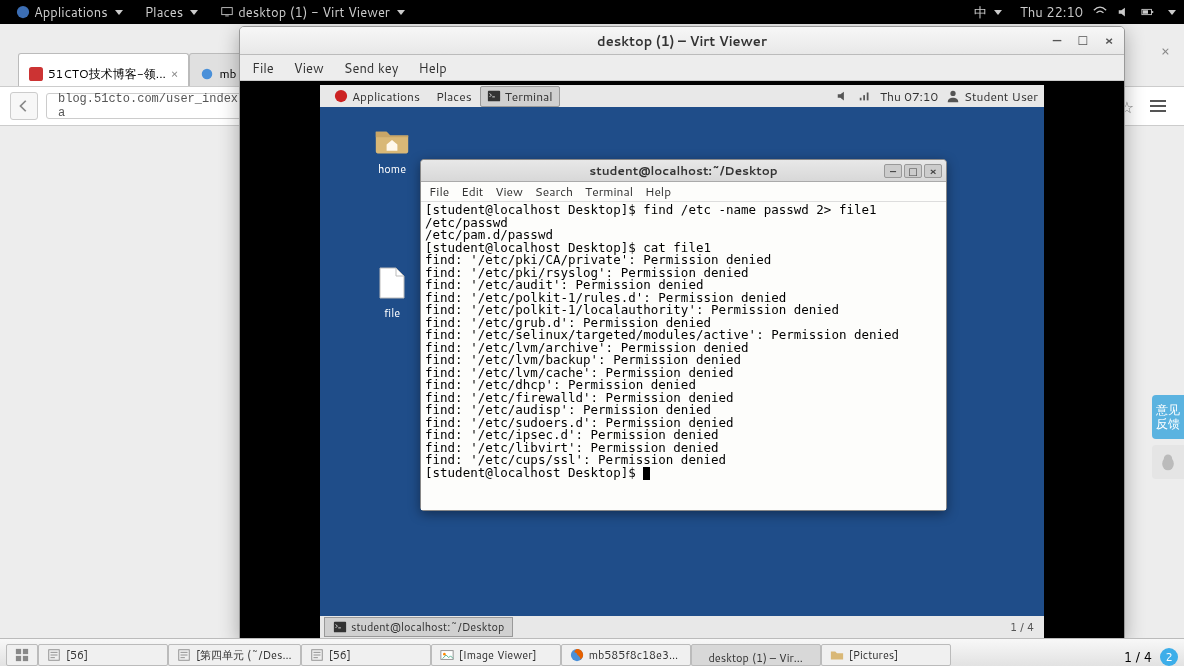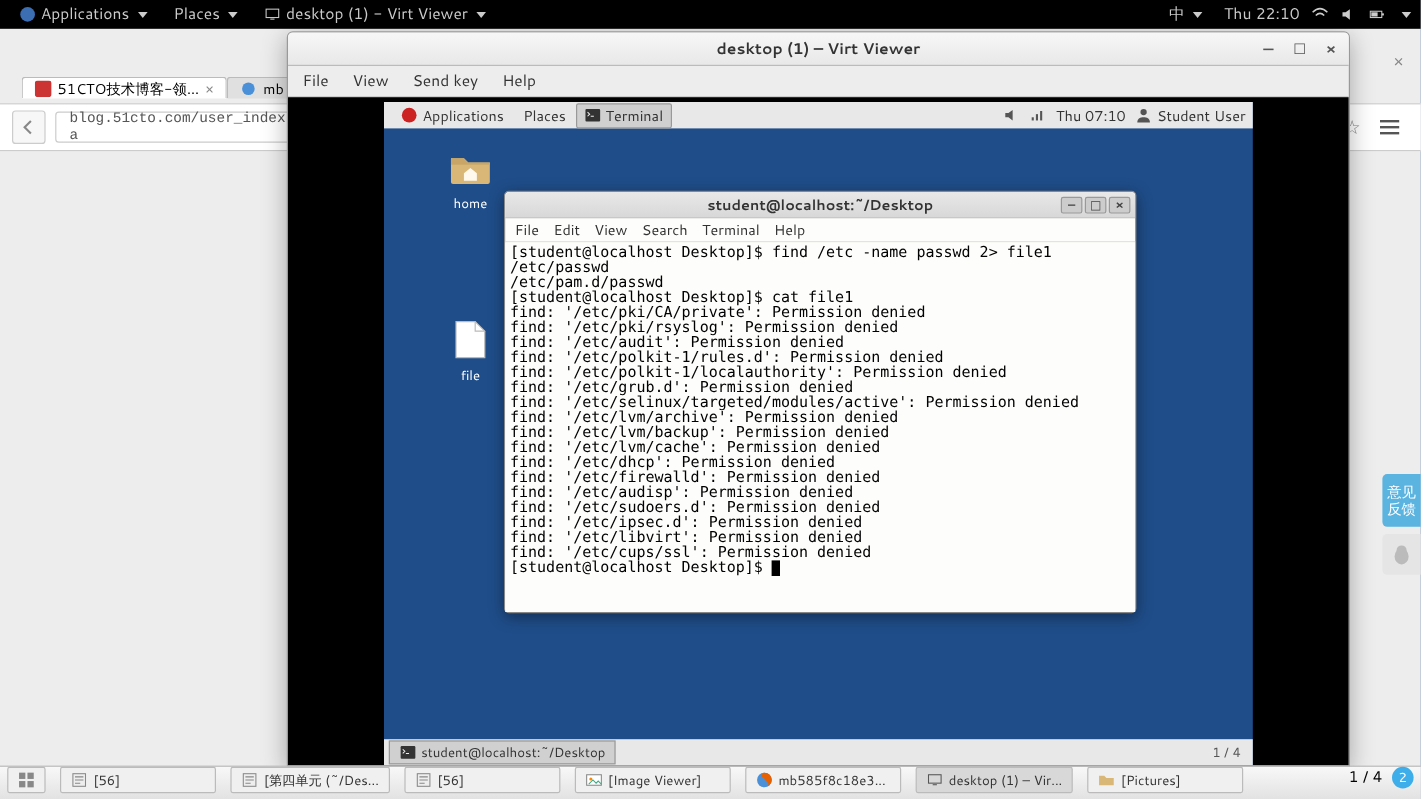--- a/index.html
+++ b/index.html
@@ -8,21 +8,21 @@
 
 .host-panel { position: absolute; top: 0; left: 0; right: 0; height: 24px; background: #000; color: #ccc; display: flex; align-items: center; padding: 0 8px; }
 .host-panel .left { display: flex; align-items: center; gap: 6px; }
 .host-panel .item { padding: 2px 8px; display: flex; align-items: center; gap: 4px; cursor: pointer; }
 .host-panel .item svg { fill: #ccc; }
 .host-panel .right { margin-left: auto; display: flex; align-items: center; gap: 10px; }
 .triangle { width: 0; height: 0; border-left: 4px solid transparent; border-right: 4px solid transparent; border-top: 5px solid #ccc; display: inline-block; margin-left: 3px; }
 
 
 .host-tabs { position: absolute; top: 60px; left: 0; right: 0; height: 26px; display: flex; align-items: center; padding-left: 18px; gap: 0; }
-.host-tab { height: 18px; background: #fff; border: 1px solid #bbb; border-bottom: none; border-radius: 3px 3px 0 0; display: flex; align-items: center; padding: 0 10px; font-size: 12px; gap: 5px; }
+.host-tab { height: 40px; background: #fff; border: 1px solid #bbb; border-bottom: none; border-radius: 3px 3px 0 0; display: flex; align-items: center; padding: 0 10px; font-size: 12px; gap: 5px; }
 .host-tab.inactive { background: #e0e0e0; }
 .host-tab .close-x { color: #888; }
 .host-urlbar { position: absolute; top: 86px; left: 0; right: 0; height: 40px; background: #fff; border-top: 1px solid #ccc; border-bottom: 1px solid #ccc; display: flex; align-items: center; padding: 0 10px; gap: 8px; }
 .urlbar-btn { width: 28px; height: 28px; border: 1px solid #ccc; border-radius: 3px; display: flex; align-items: center; justify-content: center; background: #f7f7f7; }
 .urlbar-input { flex: 0 0 auto; height: 26px; border: 1px solid #ccc; border-radius: 3px; display: flex; align-items: center; padding: 0 6px; font-size: 12px; color: #555; gap: 5px; font-family: Liberation Mono, monospace; }
 .star { margin-left: auto; color: #888; font-size: 16px; }
 .hamburger { width: 32px; height: 28px; display: flex; flex-direction: column; justify-content: center; align-items: center; gap: 3px; }
 .hamburger span { width: 16px; height: 2px; background: #555; }
 .host-close { position: absolute; top: 41px; right: 14px; font-size: 14px; color: #888; }
 
@@ -53,23 +53,23 @@
 .term-menu { height: 20px; display: flex; align-items: center; gap: 12px; padding: 0 8px; font-size: 12px; color: #333; border-bottom: 1px solid #ddd; }
 .term-body { flex: 1; background: #fdfdfb; color: #000; font-family: "DejaVu Sans Mono", monospace; font-size: 12.5px; line-height: 1.0; padding: 2px 4px; white-space: pre; overflow: hidden; }
 .cursor { display: inline-block; width: 7px; height: 13px; background: #000; vertical-align: text-bottom; }
 
 
 .guest-taskbar { position: absolute; bottom: 0; left: 0; right: 0; height: 22px; background: #e8e8e8; display: flex; align-items: center; font-size: 11px; color: #333; }
 .guest-taskbar .task { background: #d0d0d0; border: 1px solid #999; padding: 1px 8px; margin-left: 4px; display: flex; align-items: center; gap: 4px; }
 .guest-taskbar .ws { margin-left: auto; padding: 0 10px; color: #555; }
 
 
-.host-taskbar { position: absolute; bottom: 0; left: 0; right: 0; height: 28px; background: linear-gradient(#f8f8f8,#e2e2e2); border-top: 1px solid #bbb; display: flex; align-items: flex-start; padding: 0 6px; gap: 12px; }
+.host-taskbar { position: absolute; bottom: 0; left: 0; right: 0; height: 28px; background: linear-gradient(#f8f8f8,#e2e2e2); border-top: 1px solid #bbb; display: flex; align-items: flex-end; padding: 0 6px; gap: 0; }
 .host-taskbar .tbtn { height: 22px; border: 1px solid #bbb; border-radius: 2px; background: #f0f0f0; display: flex; align-items: center; padding: 0 8px; font-size: 11px; color: #333; gap: 5px; min-width: 130px; }
-.host-taskbar .tbtn.active { background: #d8d8d8; }
+.host-taskbar .tbtn.active { background: #d8d8d8; flex-direction: column; }
 .host-taskbar .tbtn.narrow { min-width: 30px; justify-content: center; }
 .host-taskbar .pager { margin-left: auto; display: flex; align-items: center; gap: 8px; }
 .pager .badge { width: 18px; height: 18px; border-radius: 50%; background: #3daee9; color: #fff; display: flex; align-items: center; justify-content: center; font-size: 11px; }
 
 
 .feedback { position: absolute; right: 0; top: 395px; width: 32px; }
 .feedback .fb { width: 32px; height: 44px; background: #5bb3e0; color: #fff; font-size: 12px; display: flex; align-items: center; justify-content: center; writing-mode: horizontal-tb; text-align: left; border-radius: 4px 0 0 4px; line-height: 1.2; }
 .feedback .fb2 { width: 32px; height: 34px; background: #e5e5e5; margin-top: 6px; border-radius: 4px 0 0 4px; display: flex; align-items: center; justify-content: center; color: #888; }
 
 .mono-icon { width: 14px; height: 14px; }

